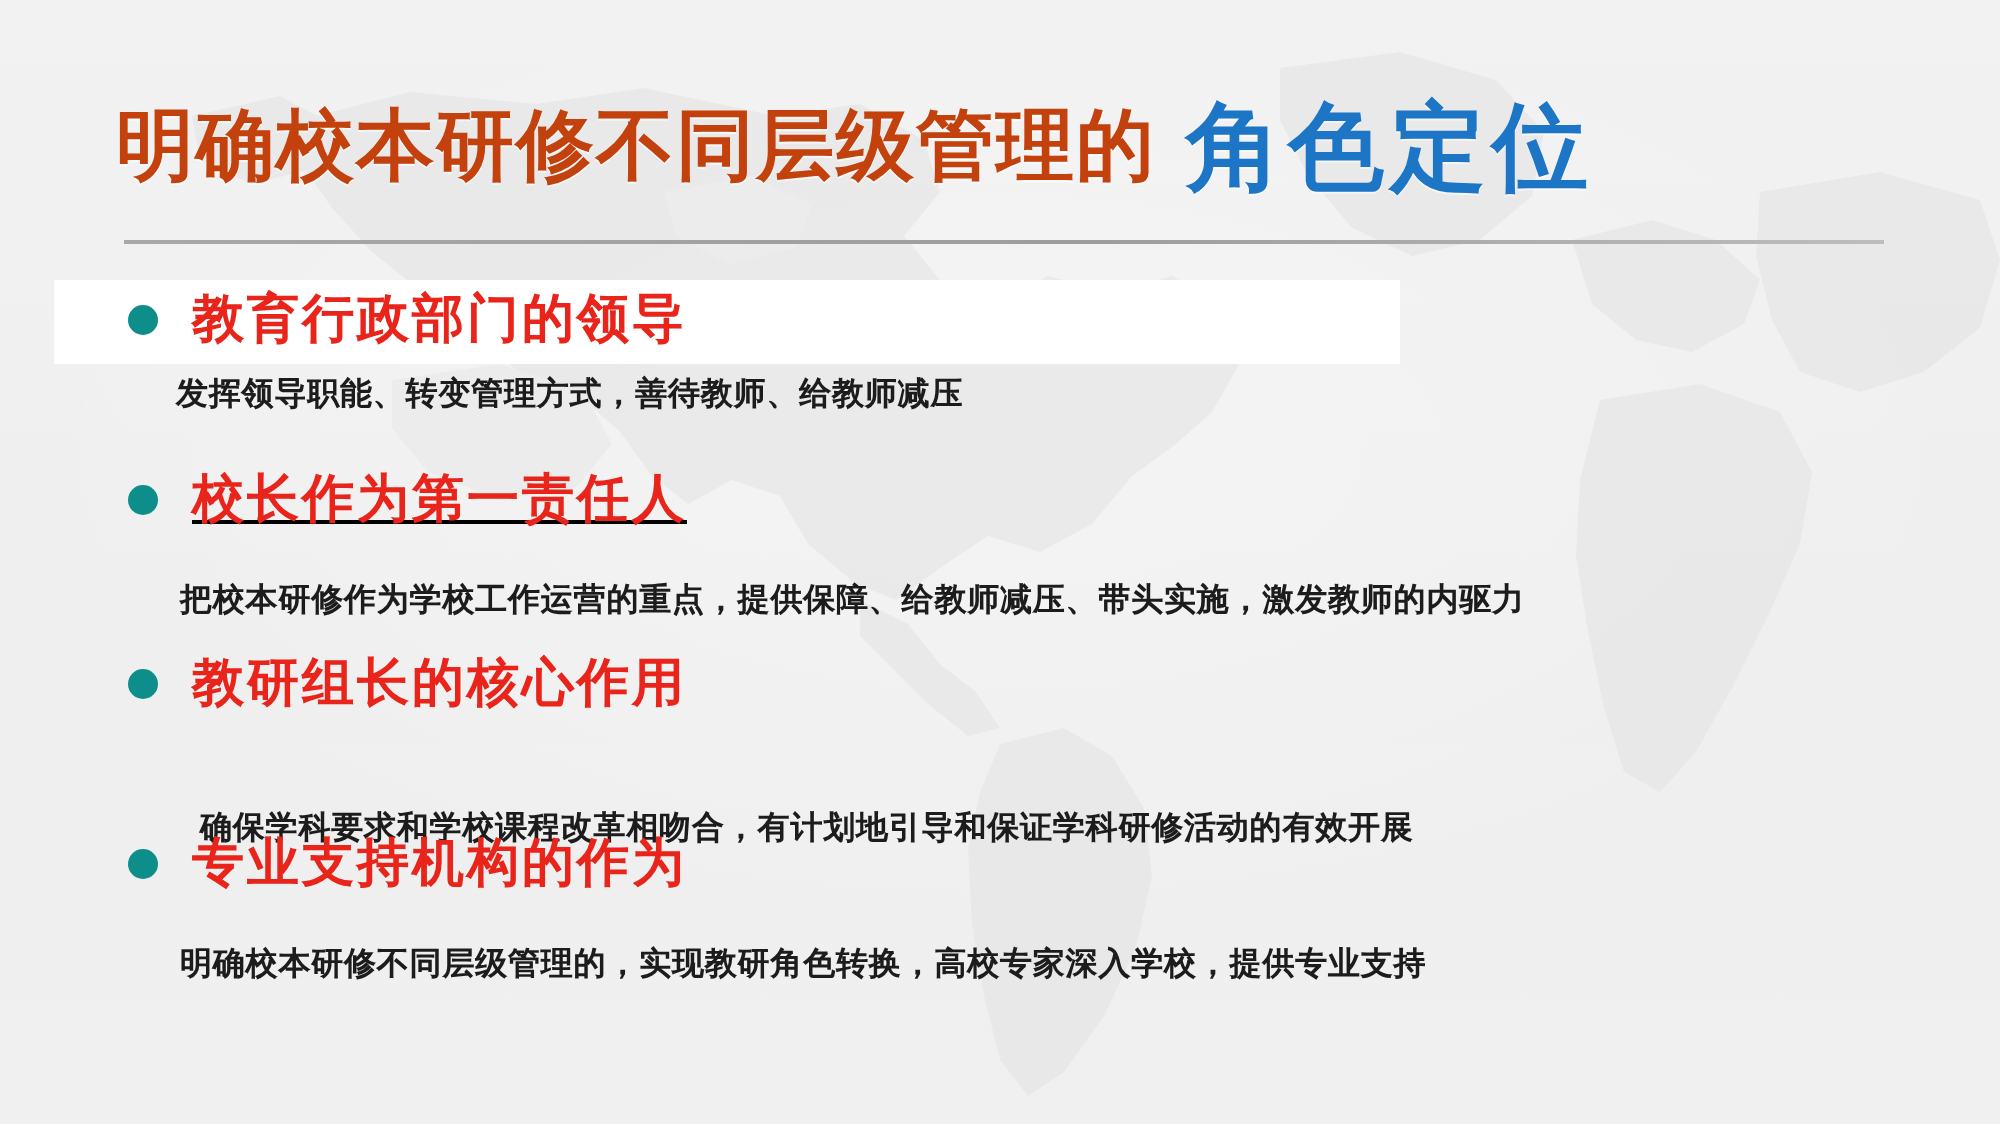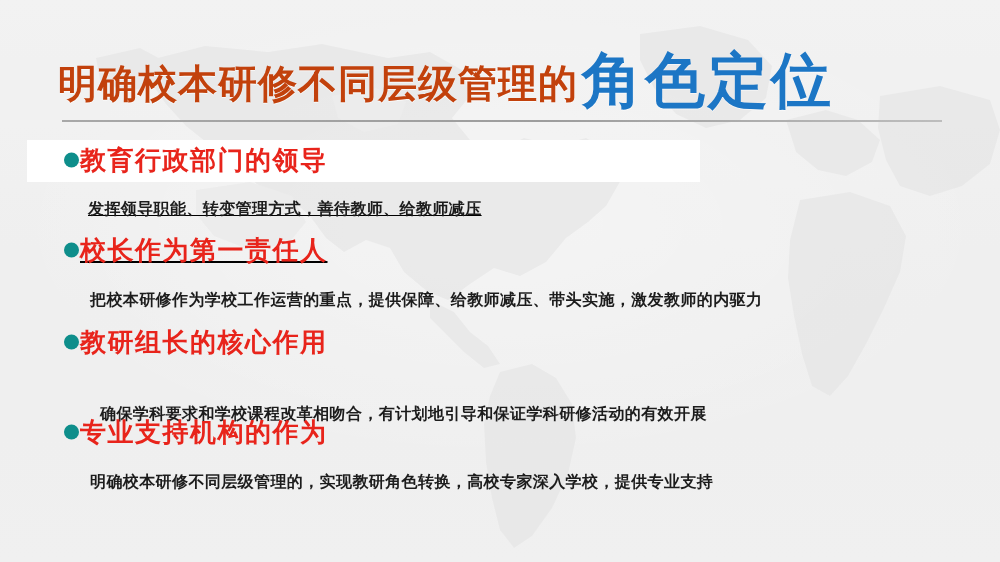--- a/index.html
+++ b/index.html
@@ -57,26 +57,26 @@
   }
   .title-main {
     font-size: 39px;
     font-weight: 700;
     color: #c2410c;
     letter-spacing: 1px;
     line-height: 1;
     text-shadow: 0 1px 0 rgba(255,255,255,0.65);
   }
   .title-accent {
-    font-size: 60px;
+    font-size: 48px;
     font-weight: 700;
     color: #1c76c5;
     letter-spacing: 3px;
     line-height: 1;
-    margin-left: 4px;
+    margin-left: 15px;
     position: relative;
     top: 4px;
     text-shadow: 0 1px 0 rgba(255,255,255,0.55);
   }
 
   .title-rule {
     position: absolute;
     left: 62px;
     top: 120px;
     width: 880px;
@@ -101,21 +101,21 @@
     width: 673px;
     height: 42px;
     background: #ffffff;
   }
 
   .heading-row {
     position: relative;
     display: flex;
     align-items: center;
     height: 44px;
-    padding-left: 56px;
+    padding-left: 72px;
   }
 
   .bullet-dot {
     position: absolute;
     left: 64px;
     top: 50%;
     transform: translateY(-50%);
     width: 15px;
     height: 15px;
     border-radius: 50%;
@@ -134,21 +134,21 @@
   .sub-text {
     font-size: 16px;
     font-weight: 700;
     color: #1c1c1c;
     letter-spacing: 0.4px;
     line-height: 1;
     white-space: nowrap;
   }
 
   .g0 { position: absolute; left: 0; top: 0; width: 1000px; }
-  .g0 .sub-wrap { position: absolute; left: 88px; top: 61px; text-decoration: underline; }
+  .g0 .sub-wrap { position: absolute; left: 88px; top: 49px; }
 
   .g1 { position: absolute; left: 0; top: 90px; width: 996px; text-decoration: underline; }
   .g1 .sub-wrap { position: absolute; left: 90px; top: 62px; }
 
   .g2 { position: absolute; left: 0; top: 182px; width: 820px; }
   .g2 .sub-wrap { position: absolute; left: 100px; top: 62px; margin-top: 22px; }
 
   .g3 { position: absolute; left: 0; top: 272px; width: 824px; }
   .g3 .sub-wrap { position: absolute; left: 90px; top: 62px; }
 </style>

